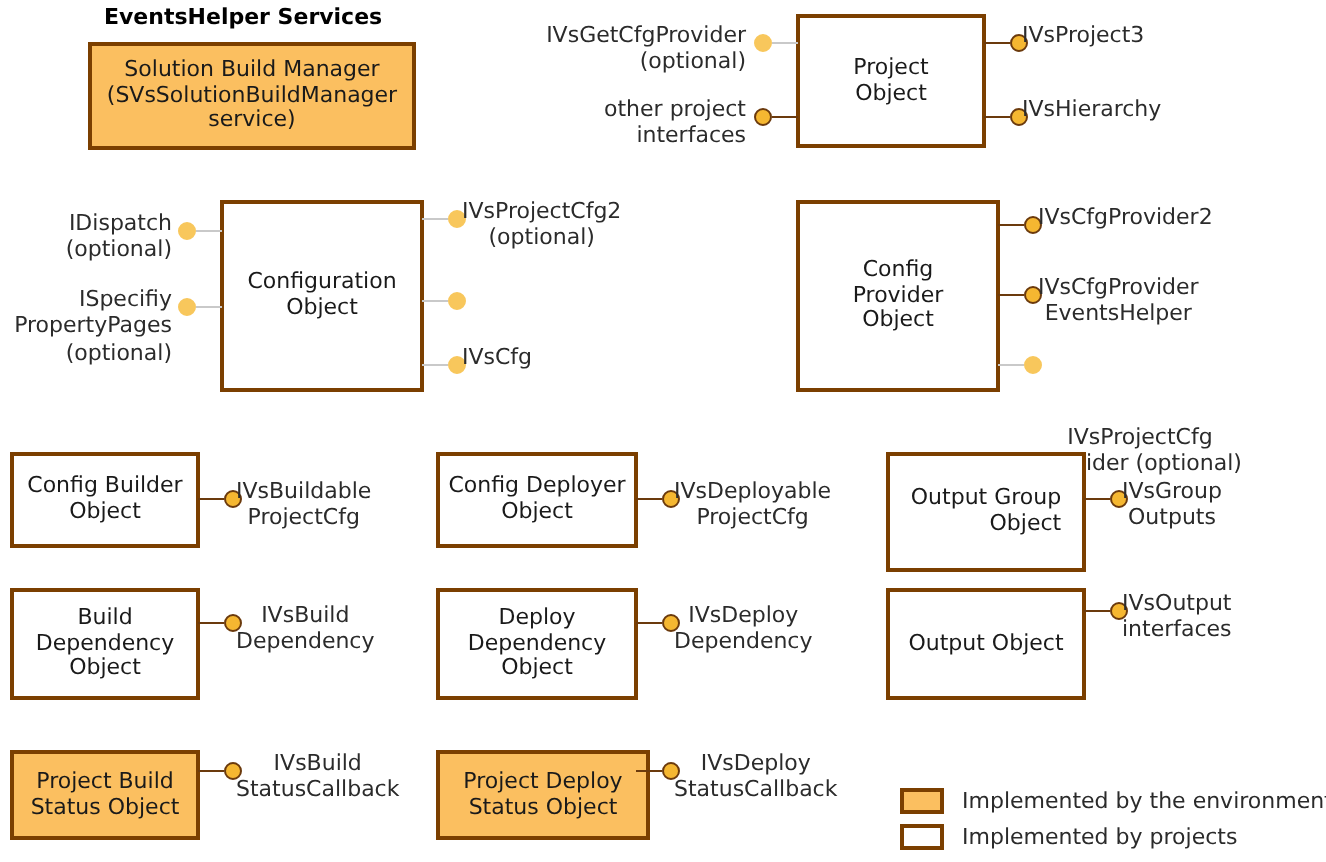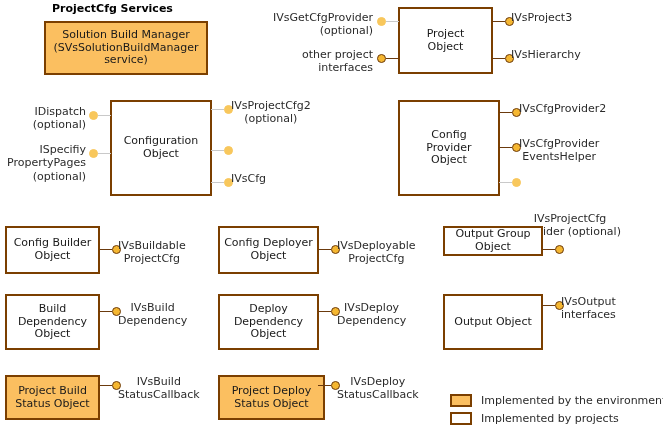--- a/index.html
+++ b/index.html
@@ -55,21 +55,21 @@
     margin-right:9px;background:#ffffff;flex:0 0 auto;
   }
   .legend-swatch.env{background:#FBBF60;}
   .legend-text{white-space:nowrap;}
 </style>
 </head>
 <body>
 
 <div id="stage">
 
-  <div class="title" style="left:52px;top:2px;">ProjectCfg Services</div>
+  <div class="title" style="left:52px;top:2px;">EventsHelper Services</div>
 
   <div class="box env" style="left:44px;top:21px;width:164px;height:54px;">
     <span class="bx-label" style="white-space: pre;">Solution Build Manager
 (SVsSolutionBuildManager
 service)</span>
   </div>
 
   <div class="box" style="left:398px;top:7px;width:95px;height:67px;">
     <span class="bx-label" style="white-space: pre;">Project
 Object</span>
@@ -180,28 +180,30 @@
     <span class="bx-label" style="white-space: pre;">Config Deployer
 Object</span>
   </div>
   <div class="lolli" style="left:318px;top:245px;width:22px;">
     <span class="stem" style="left:0;width:13px;"></span>
       <span class="ball" style="left:13px;"></span>
   </div>
   <div class="ilabel right" style="left: 337px; top: 239px; white-space: pre;">IVsDeployable
 ProjectCfg</div>
 
-  <div class="box" style="left:443px;top:226px;width:100px;height:30px;">
+  <div class="box" style="left:443px;top:226px;width:100px;height:60px;text-align:right;">
     <span class="bx-label" style="white-space: pre;">Output Group
 Object</span>
   </div>
   <div class="lolli" style="left:542px;top:245px;width:22px;">
     <span class="stem" style="left:0;width:13px;"></span>
       <span class="ball" style="left:13px;"></span>
   </div>
+  <div class="ilabel right" style="left: 561px; top: 239px; white-space: pre;">IVsGroup
+Outputs</div>
 
   <div class="box" style="left:5px;top:294px;width:95px;height:56px;">
     <span class="bx-label" style="white-space: pre;">Build
 Dependency
 Object</span>
   </div>
   <div class="lolli" style="left:99px;top:307px;width:22px;">
     <span class="stem" style="left:0;width:13px;"></span>
       <span class="ball" style="left:13px;"></span>
   </div>

